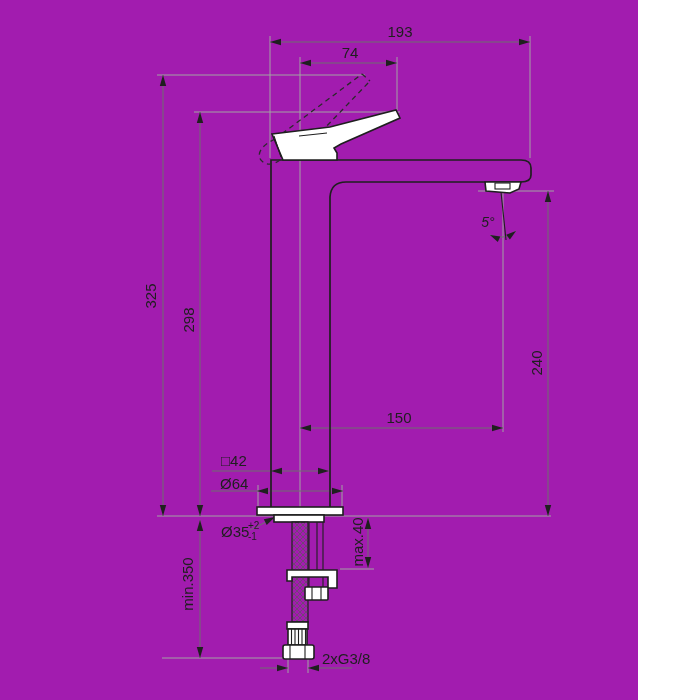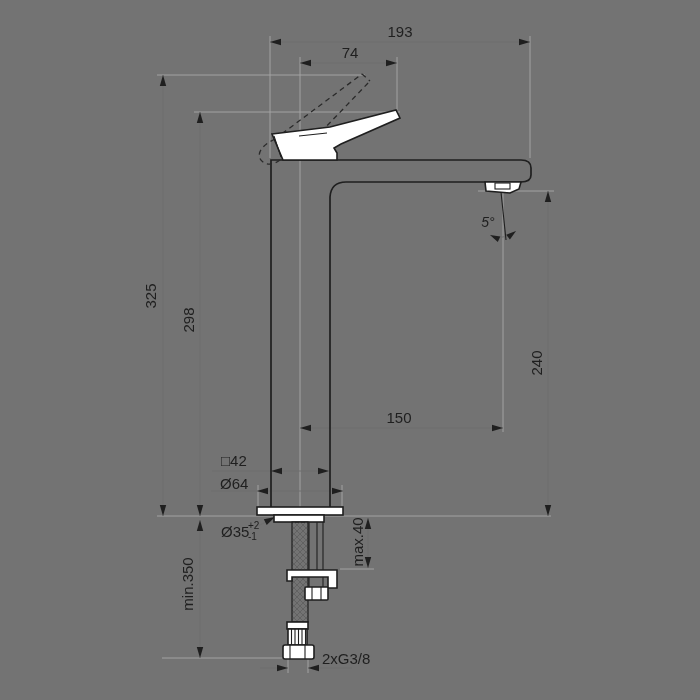--- a/index.html
+++ b/index.html
@@ -1,16 +1,16 @@
 <!DOCTYPE html>
 <html><head>
 <meta charset="utf-8">
 <style>
   html,body{margin:0;padding:0;background:#ffffff;}
-  #canvas{position:relative;width:700px;height:700px;background:#737373;overflow:hidden;}
+  #canvas{position:relative;width:638px;height:700px;background:#a21caf;overflow:hidden;}
   svg{display:block;}
   text{font-family:"Liberation Sans",sans-serif;font-size:15px;fill:#1f1f1f;}
   .rot{font-size:15px;}
   .tol{font-size:10px;}
   .angle{font-style:italic;font-size:14px;}
   .obj{stroke:#1f1f1f;stroke-width:1.7;fill:none;}
   .objfill{stroke:#1f1f1f;stroke-width:1.6;fill:#ffffff;}
   .thin{stroke:#1f1f1f;stroke-width:1.1;fill:none;}
   .dashed{stroke:#2a2a2a;stroke-width:1.3;fill:none;stroke-dasharray:5 4;}
   .ext{stroke:#a3a3a3;stroke-width:1;fill:none;}

